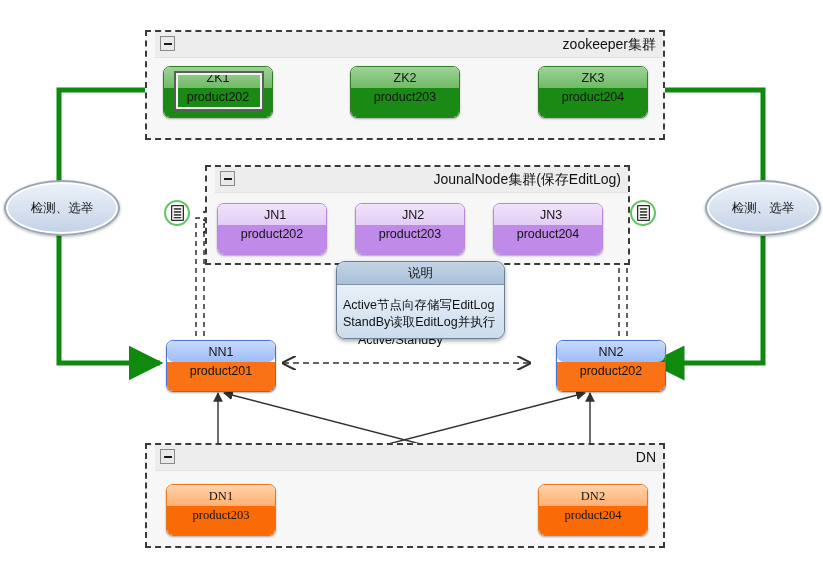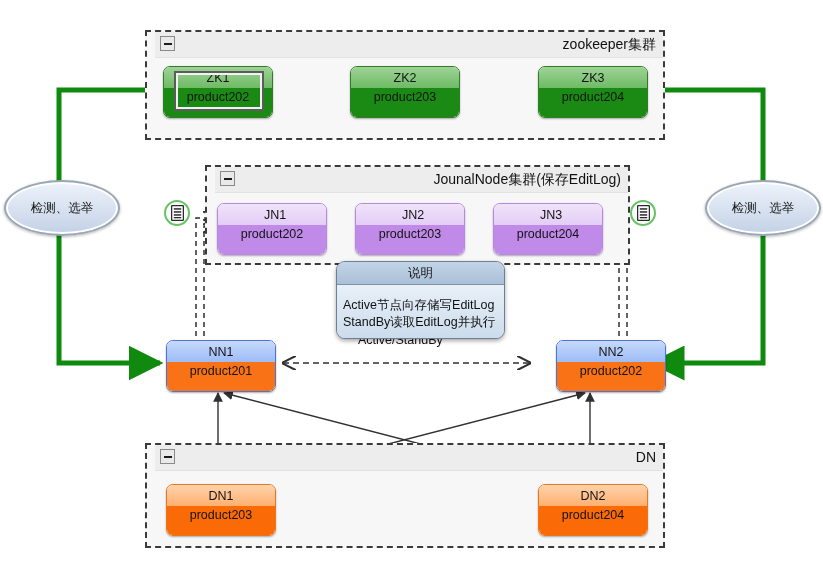--- a/index.html
+++ b/index.html
@@ -101,25 +101,25 @@
   .n-zk .top { background: linear-gradient(#9ed397, #6fba65); }
   .n-zk .bot { background: #1a8a14; }
 
   
   .n-jn { border: 1px solid #b887e0; }
   .n-jn .top { background: linear-gradient(#f0e3fa, #e3cdf6); padding-left: 6px; }
   .n-jn .bot { background: #c08ae8; }
 
   
   .n-nn { border: 1px solid #4b74d8; }
-  .n-nn .top { background: linear-gradient(#c7d9fb, #9dbcf7); }
+  .n-nn .top { background: linear-gradient(#c7d9fb, #9dbcf7); border-radius: 7px; }
   .n-nn .bot { background: #f97316; }
 
   
-  .n-dn { border: 1px solid #e8761c; }
+  .n-dn { border: 1px solid #e8761c; font-family: Liberation Serif, serif; }
   .n-dn .top { background: linear-gradient(#ffd3ab, #ffb071); }
   .n-dn .bot { background: #fa6a06; }
 
   
   .sel-ring {
     position: absolute;
     border: 2px solid #f2f2f2;
     outline: 2px solid #5c5c5c;
     box-sizing: border-box;
     pointer-events: none;

